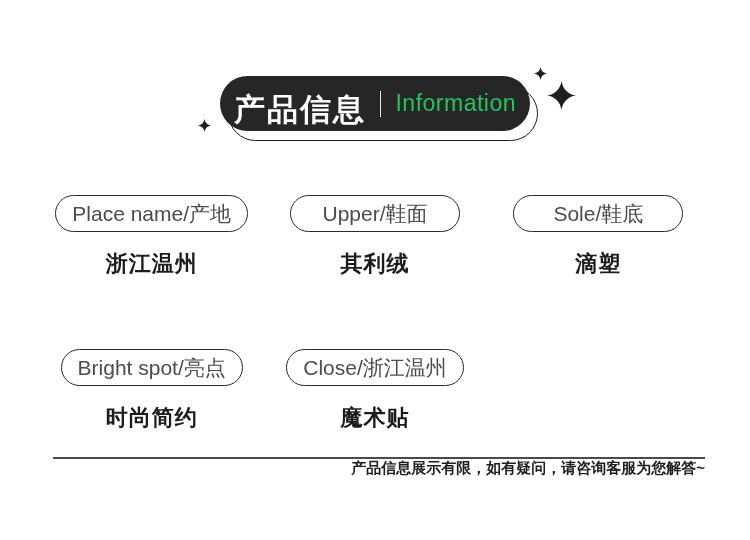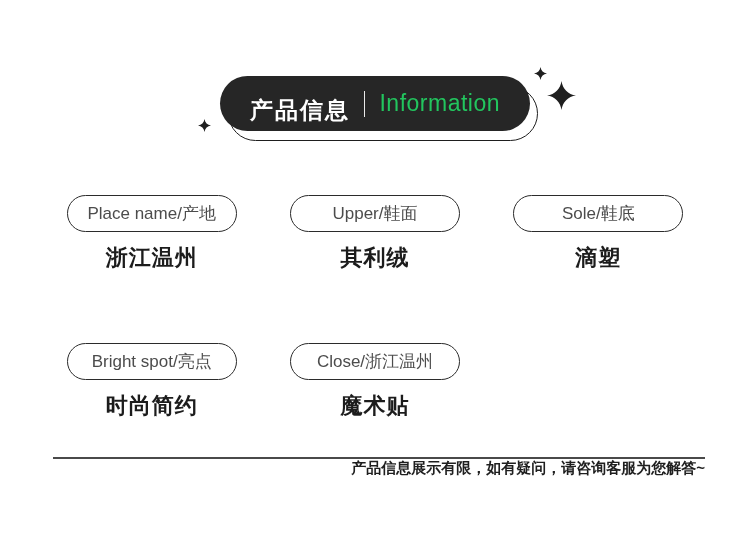--- a/index.html
+++ b/index.html
@@ -43,21 +43,21 @@
     height: 55px;
     background: #262626;
     border-radius: 28px;
     display: flex;
     align-items: center;
     justify-content: center;
     gap: 14px;
   }
   .pill-black .zh {
     color: #ffffff;
-    font-size: 23px;
+    font-size: 31px;
     font-weight: 600;
     letter-spacing: 2px;
     margin-top: 13px;
   }
   .pill-black .vline {
     width: 1.5px;
     height: 26px;
     background: rgba(255,255,255,0.9);
   }
   .pill-black .en {
@@ -92,27 +92,27 @@
   }
   .spec-pill {
     min-width: 170px;
     height: 37px;
     padding: 0 16px;
     border: 1.5px solid #2b2b2b;
     border-radius: 20px;
     display: flex;
     align-items: center;
     justify-content: center;
-    font-size: 17px;
+    font-size: 21px;
     color: #4c4c4c;
     white-space: nowrap;
     background: #ffffff;
   }
   .spec-value {
-    margin-top: 11px;
+    margin-top: 17px;
     font-size: 22px;
     font-weight: 700;
     color: #1c1c1c;
     letter-spacing: 1px;
   }
 
   
   .footer {
     position: absolute;
     left: 53px;

